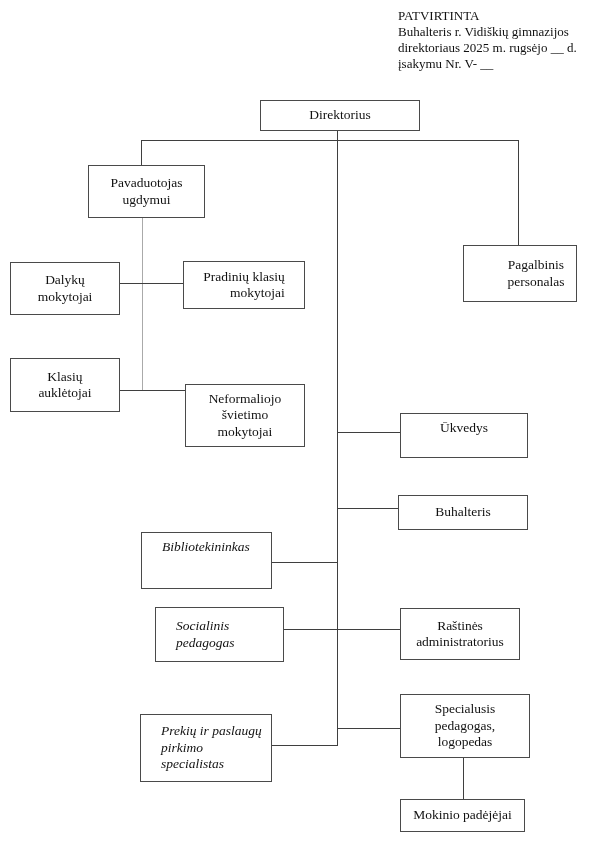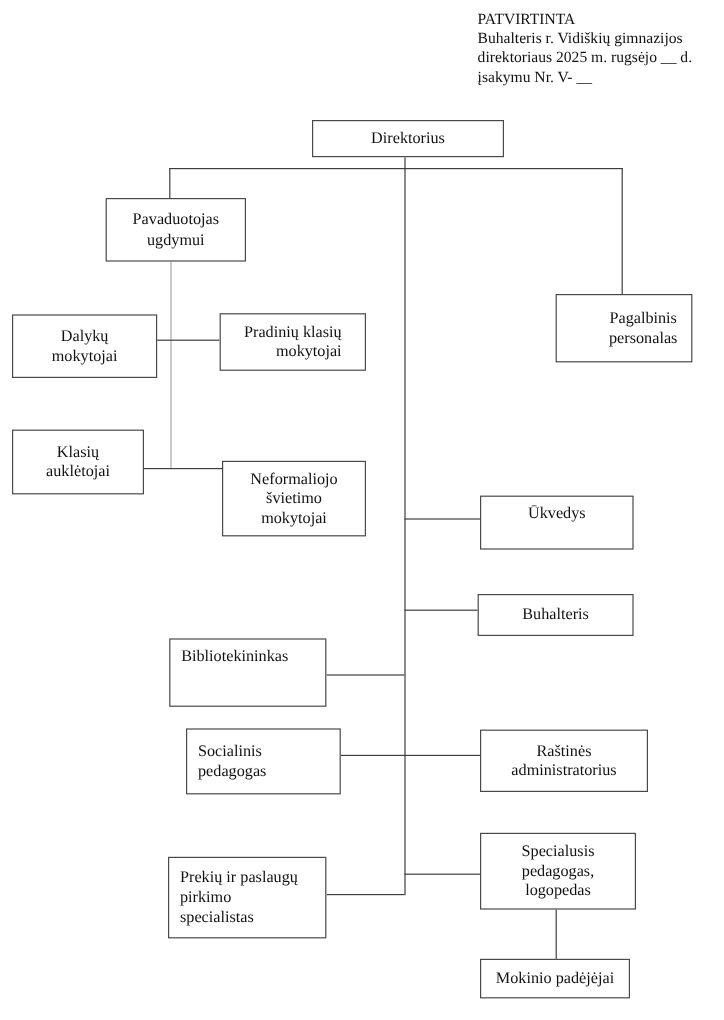--- a/index.html
+++ b/index.html
@@ -28,35 +28,35 @@
   .node{
     position:absolute;
     border:1px solid var(--box-border);
     box-sizing:border-box;
     display:flex;align-items:center;justify-content:center;
     text-align:center;
     font-size:13.5px;line-height:1.22;
     background:var(--background);
   }
   .node .lbl{white-space:pre-line;}
-  .node.align-left{justify-content:flex-start;text-align:left;padding-left:9px;padding-right:4px;}
+  .node.align-left{justify-content:flex-start;text-align:left;padding-left:20px;padding-right:4px;font-style:italic;}
   .node.v-top{align-items:flex-start;padding-top:6px;}
   
   #n-direktorius{left:260px;top:100px;width:160px;height:31px;}
   #n-pavaduotojas{left:88px;top:165px;width:117px;height:53px;}
   #n-pagalbinis{left:463px;top:245px;width:114px;height:57px;padding-left:32px;}
-  #n-dalyku{left:10px;top:262px;width:121px;height:53px;}
+  #n-dalyku{left:10px;top:262px;width:110px;height:53px;}
   #n-pradiniu{left:183px;top:261px;width:122px;height:48px;text-align:right;}
   #n-klasiu{left:10px;top:358px;width:110px;height:54px;}
   #n-neformaliojo{left:185px;top:357px;width:120px;height:63px;margin-top:27px;}
   #n-ukvedys{left:400px;top:413px;width:128px;height:45px;}
   #n-buhalteris{left:398px;top:495px;width:130px;height:35px;}
   #n-bibliotekininkas{left:141px;top:532px;width:131px;height:57px;}
   #n-socialinis{left:155px;top:607px;width:129px;height:55px;}
-  #n-rastines{left:400px;top:608px;width:140px;height:52px;}
+  #n-rastines{left:400px;top:608px;width:120px;height:52px;}
   #n-prekiu{left:140px;top:714px;width:132px;height:68px;}
   #n-specialusis{left:400px;top:694px;width:130px;height:64px;}
   #n-mokinio{left:400px;top:799px;width:125px;height:33px;}
   
   .cl{position:absolute;background:var(--connector);}
   .cl.h{height:1px;}
   .cl.v{width:1px;}
   .cl.light{background:var(--connector-light);}
 </style>
 </head>

